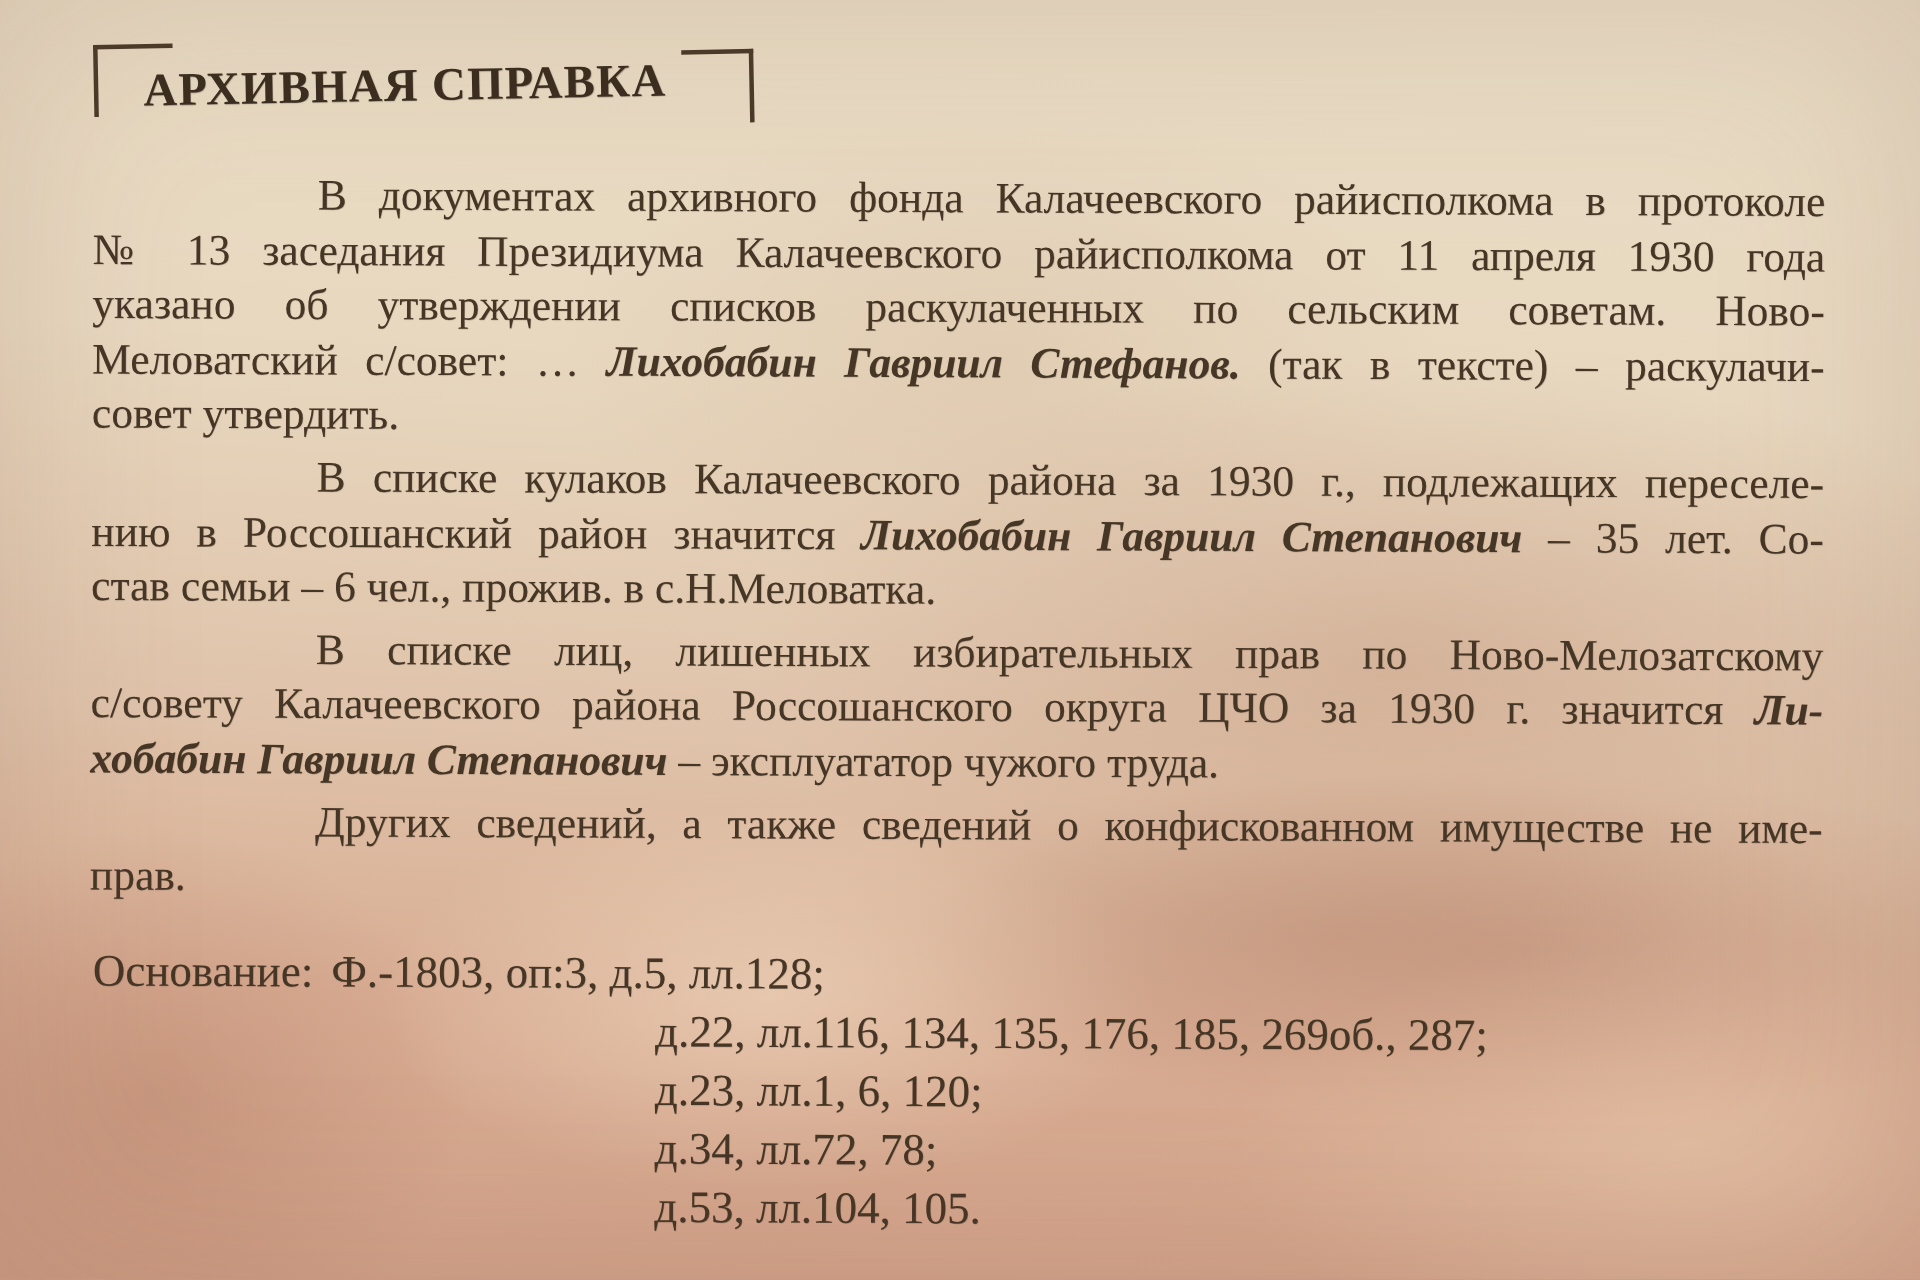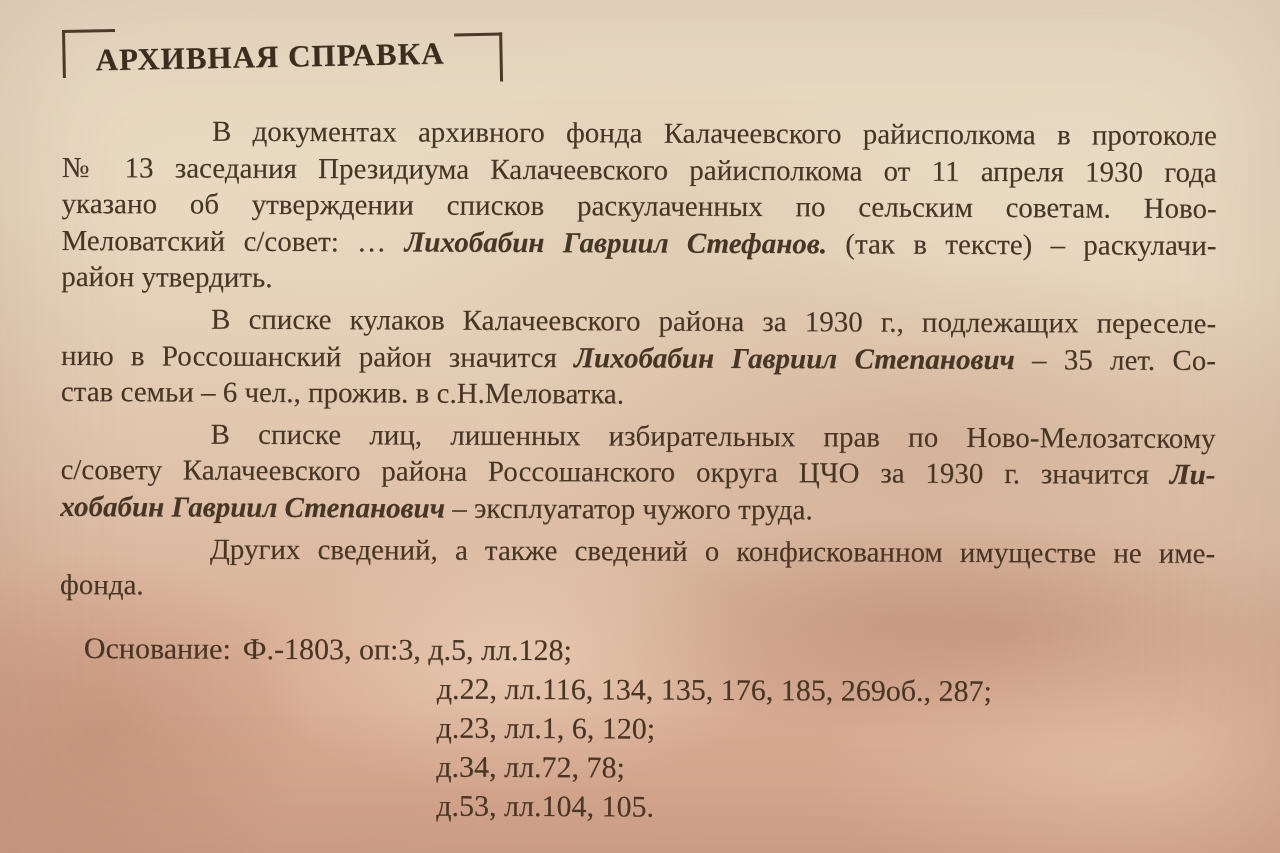--- a/index.html
+++ b/index.html
@@ -57,55 +57,55 @@
   .em{font-weight:700;font-style:italic;}
 
   
   .basis{
     position:absolute;left:62px;top:628px;width:1100px;
     font-size:30px;line-height:39px;
     transform:rotate(0.25deg);transform-origin:left top;
     text-shadow:0.3px 0.3px 0.5px rgba(70,50,35,0.35);
   }
   .basis-first{white-space:nowrap;}
-  .basis-label{margin-right:12px;margin-left:22px;}
+  .basis-label{margin-right:12px;}
   .basis-line{margin-left:375px;white-space:nowrap;}
 </style>
 </head>
 <body>
 
 <div class="photo">
 
   <header class="heading-wrap">
     <span class="bracket-left"></span>
     <h1 class="title">АРХИВНАЯ СПРАВКА</h1>
     <span class="bracket-right"></span>
   </header>
 
   <main class="body-text">
       <div class="para">
         <div class="line indent"><span class="seg">В документах архивного фонда Калачеевского райисполкома в протоколе</span></div>
         <div class="line"><span class="seg">№ 13 заседания Президиума Калачеевского райисполкома от 11 апреля 1930 года</span></div>
         <div class="line"><span class="seg">указано об утверждении списков раскулаченных по сельским советам. Ново-</span></div>
         <div class="line"><span class="seg">Меловатский с/совет: … </span><span class="em">Лихобабин Гавриил Стефанов.</span><span class="seg"> (так в тексте) – раскулачи-</span></div>
-        <div class="line lastline"><span class="seg">район утвердить.</span></div>
+        <div class="line lastline"><span class="seg">совет утвердить.</span></div>
       </div>
       <div class="para">
         <div class="line indent"><span class="seg">В списке кулаков Калачеевского района за 1930 г., подлежащих переселе-</span></div>
         <div class="line"><span class="seg">нию в Россошанский район значится </span><span class="em">Лихобабин Гавриил Степанович</span><span class="seg"> – 35 лет. Со-</span></div>
         <div class="line lastline"><span class="seg">став семьи – 6 чел., прожив. в с.Н.Меловатка.</span></div>
       </div>
       <div class="para">
         <div class="line indent"><span class="seg">В списке лиц, лишенных избирательных прав по Ново-Мелозатскому</span></div>
         <div class="line"><span class="seg">с/совету Калачеевского района Россошанского округа ЦЧО за 1930 г. значится </span><span class="em">Ли-</span></div>
         <div class="line lastline"><span class="em">хобабин Гавриил Степанович</span><span class="seg"> – эксплуататор чужого труда.</span></div>
       </div>
       <div class="para">
         <div class="line indent"><span class="seg">Других сведений, а также сведений о конфискованном имуществе не име-</span></div>
-        <div class="line lastline"><span class="seg">фонда.</span></div>
+        <div class="line lastline"><span class="seg">прав.</span></div>
       </div>
     </main>
 
   <section class="basis">
     <div class="basis-first">
       <span class="basis-label">Основание:</span><span>Ф.-1803, оп:3, д.5, лл.128;</span>
     </div>
     <div>
         <div class="basis-line">д.22, лл.116, 134, 135, 176, 185, 269об., 287;</div>
         <div class="basis-line">д.23, лл.1, 6, 120;</div>

